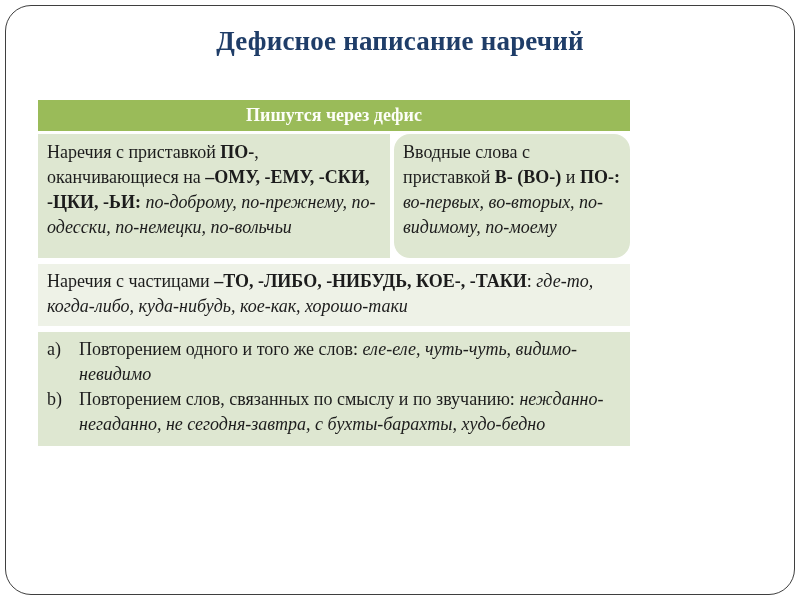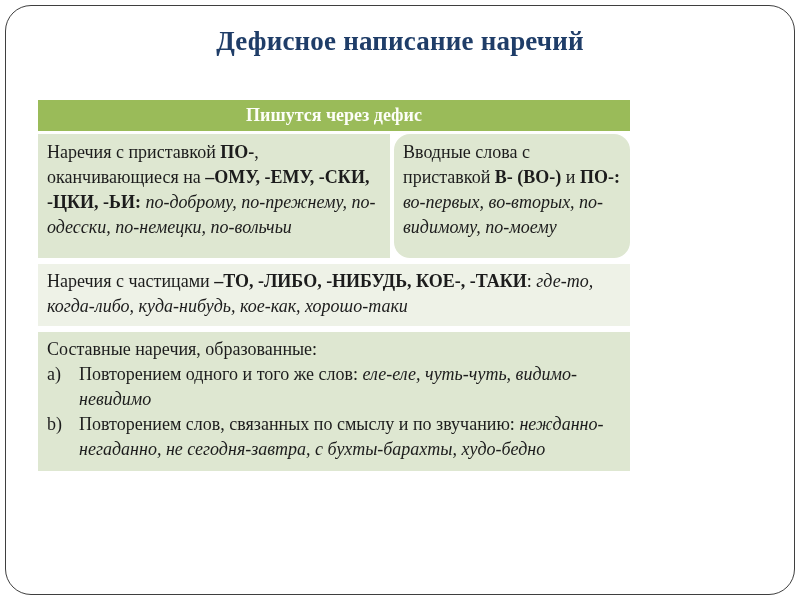--- a/index.html
+++ b/index.html
@@ -99,21 +99,20 @@
       <div class="cell cell-right">
         <span>Вводные слова с приставкой </span><span class="b">В- (ВО-)</span><span> и </span><span class="b">ПО-: </span><span class="i">во-первых, во-вторых, по-видимому, по-моему</span>
       </div>
     </div>
 
     <div class="row row2">
       <span>Наречия с частицами </span><span class="b">–ТО, -ЛИБО, -НИБУДЬ, КОЕ-, -ТАКИ</span><span>: </span><span class="i">где-то, когда-либо, куда-нибудь, кое-как, хорошо-таки</span>
     </div>
 
     <div class="row row3">
-      <div>Составные наречия, образованные:</div>
       <div class="list-item">
         <span class="marker">a)</span>
         <span class="item-text"><span>Повторением одного и того же слов: </span><span class="i">еле-еле, чуть-чуть, видимо-невидимо</span></span>
       </div>
       <div class="list-item">
         <span class="marker">b)</span>
         <span class="item-text"><span>Повторением слов, связанных по смыслу и по звучанию: </span><span class="i">нежданно-негаданно, не сегодня-завтра, с бухты-барахты, худо-бедно</span></span>
       </div>
     </div>
 

